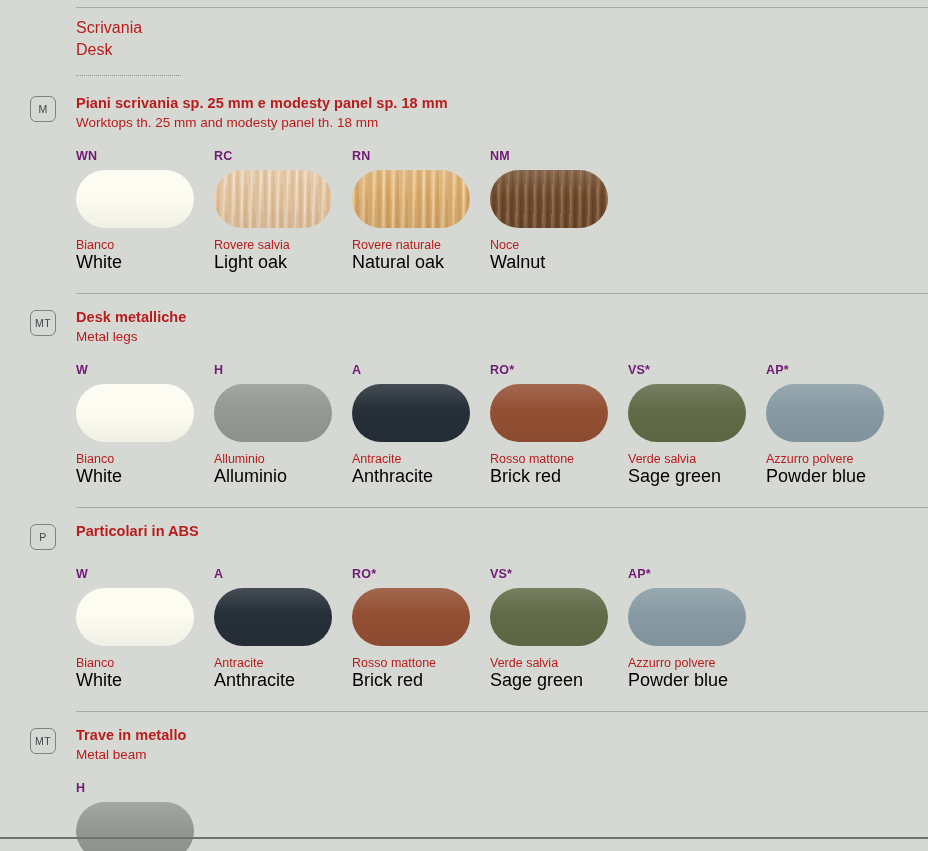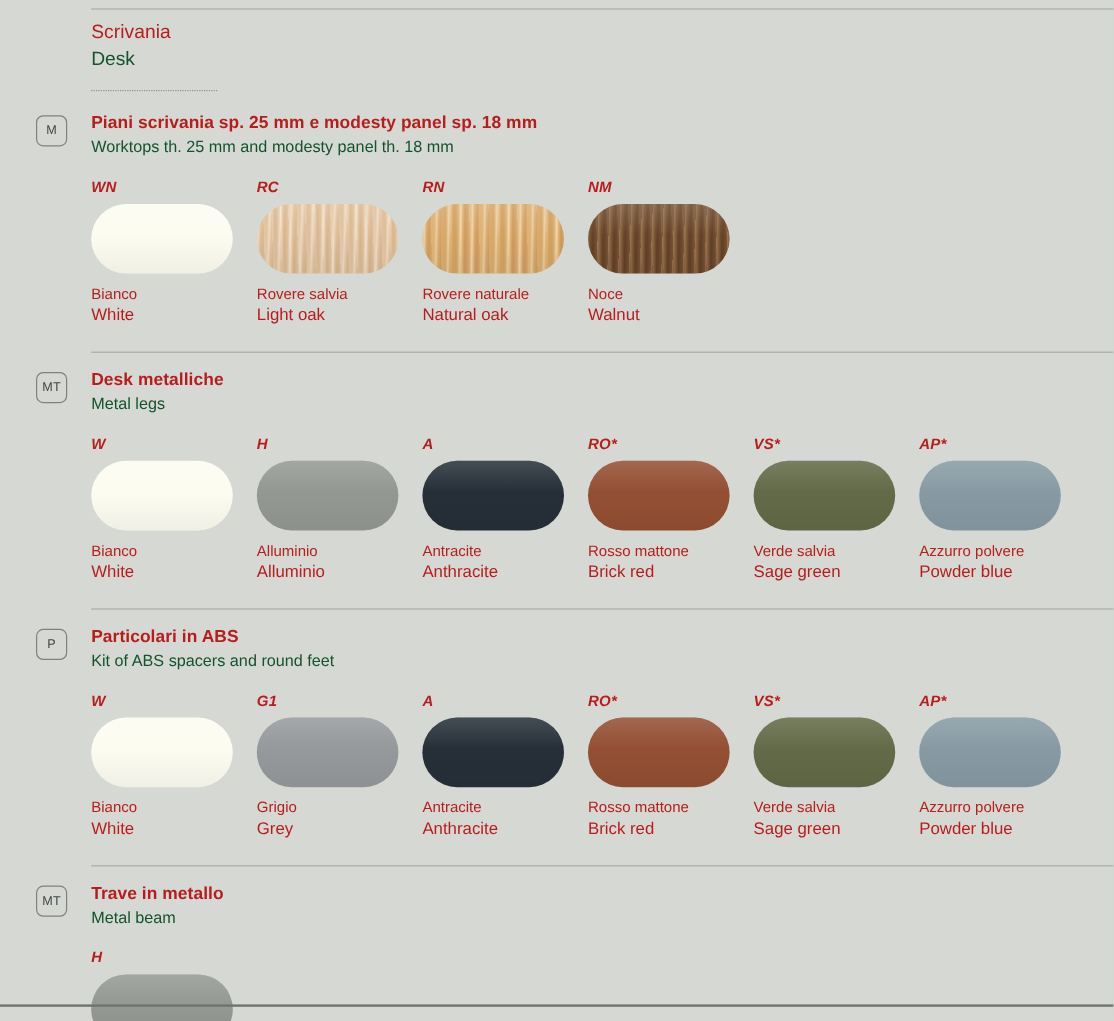--- a/index.html
+++ b/index.html
@@ -59,58 +59,57 @@
   .title-it {
     font-size: 14.5px;
     font-weight: bold;
     color: #b91c1c;
     line-height: 19px;
     letter-spacing: .05px;
   }
   .title-it.plain { font-weight: normal; font-size: 16px; line-height: 22px; }
   .title-en {
     font-size: 13.5px;
-    color: #14532d;
+    color: #b91c1c;
     line-height: 19px;
   }
   .title-en.plain { font-size: 16px; line-height: 22px; }
 
   
   .swatch-grid {
     display: flex;
     padding-left: 76px;
     flex-wrap: wrap;
   }
   .swatch-cell {
     width: 138px;
     flex: 0 0 auto;
   }
   .swatch-code {
     font-size: 12.5px;
     font-weight: bold;
-    color: #b91c1c;
+    color: #701a75;
     margin-bottom: 7px;
     letter-spacing: .2px;
-    font-style: italic;
   }
   .swatch-chip {
     width: 118px; height: 58px;
     border-radius: 29px;
     position: relative;
     overflow: hidden;
   }
   .swatch-name-it {
     font-size: 12.5px;
     color: #b91c1c;
     margin-top: 9px;
     line-height: 17px;
   }
   .swatch-name-en {
-    font-size: 14px;
-    color: #b91c1c;
+    font-size: 18px;
+    color: #000000;
     line-height: 17px;
   }
 
   
   .grain::before {
     content: "";
     position: absolute; inset: 0;
     background-repeat: repeat;
   }
   .grain-rc::before {
@@ -250,35 +249,28 @@
             <div class="swatch-name-en">Powder blue</div>
           </div>
         </div>
         <div class="rule" style="margin-top: 22px;"></div>
       </div>
       <div class="section" style="padding-top: 14px;">
         <div class="head-row">
           <div class="chip">P</div>
           <div class="head-texts">
             <div class="title-it">Particolari in ABS</div>
-            <div class="title-en">Kit of ABS spacers and round feet</div>
           </div>
         </div>
         <div class="swatch-grid" style="margin-top: 17px;">
           <div class="swatch-cell">
             <div class="swatch-code">W</div>
             <div class="swatch-chip gloss " style="background: rgb(253, 252, 241);"></div>
             <div class="swatch-name-it">Bianco</div>
             <div class="swatch-name-en">White</div>
-          </div>
-          <div class="swatch-cell">
-            <div class="swatch-code">G1</div>
-            <div class="swatch-chip gloss " style="background: rgb(150, 153, 156);"></div>
-            <div class="swatch-name-it">Grigio</div>
-            <div class="swatch-name-en">Grey</div>
           </div>
           <div class="swatch-cell">
             <div class="swatch-code">A</div>
             <div class="swatch-chip gloss " style="background: rgb(38, 47, 56);"></div>
             <div class="swatch-name-it">Antracite</div>
             <div class="swatch-name-en">Anthracite</div>
           </div>
           <div class="swatch-cell">
             <div class="swatch-code">RO*</div>
             <div class="swatch-chip gloss " style="background: rgb(147, 79, 51);"></div>

